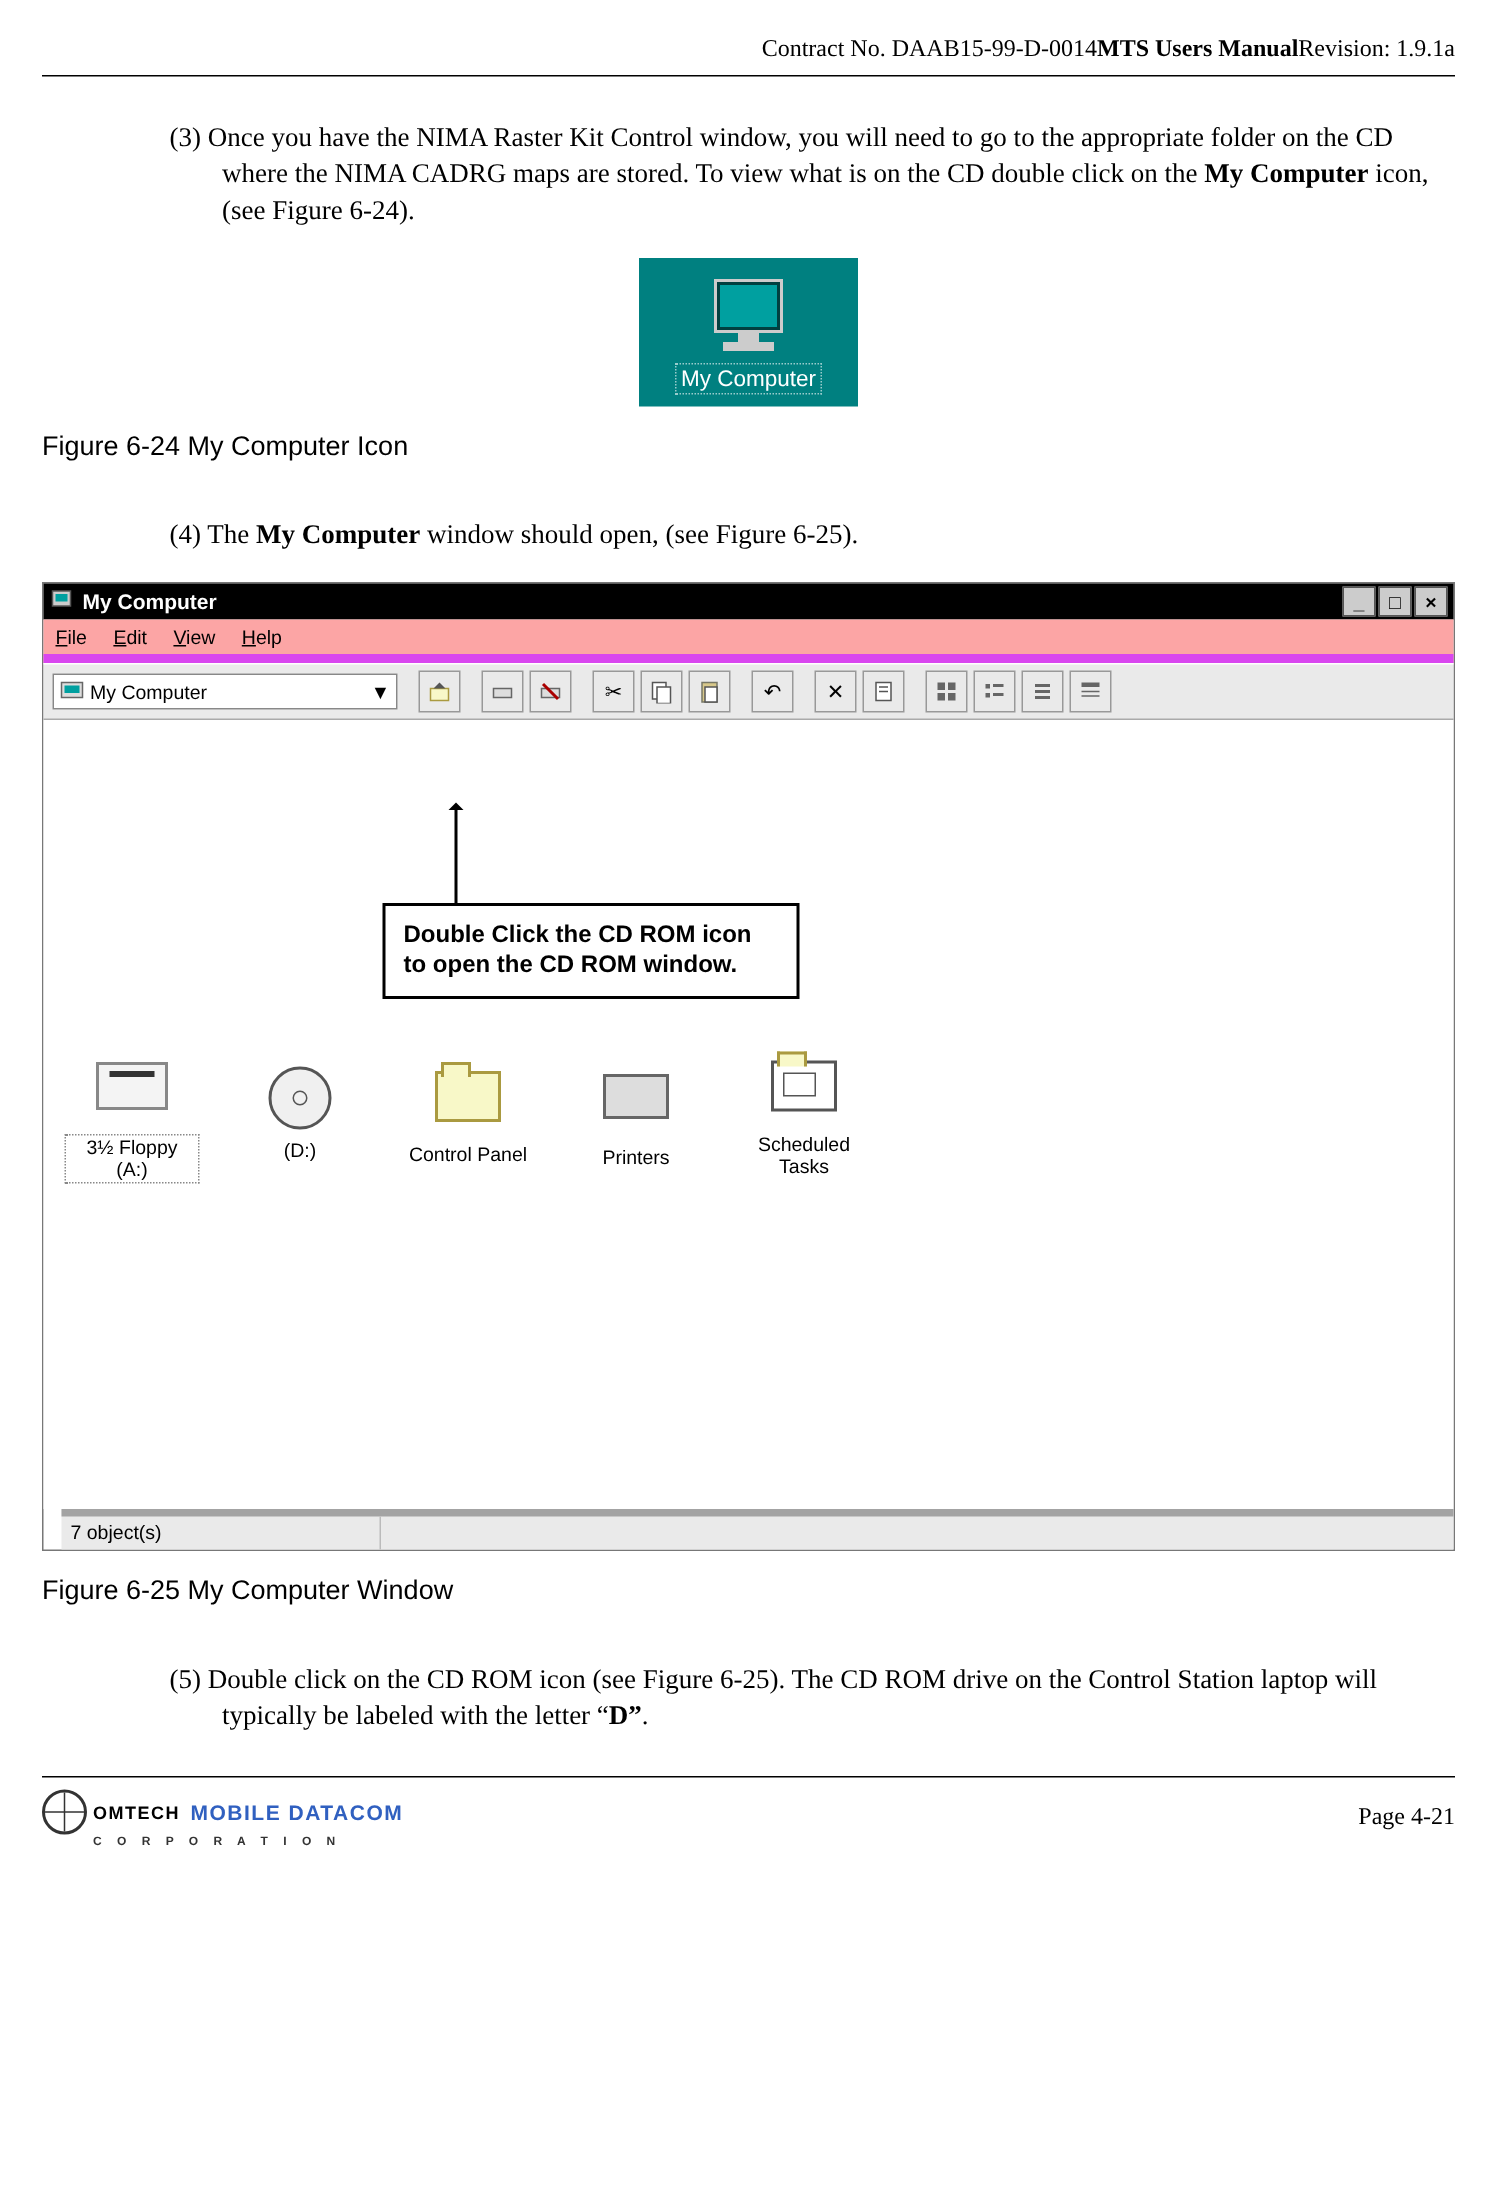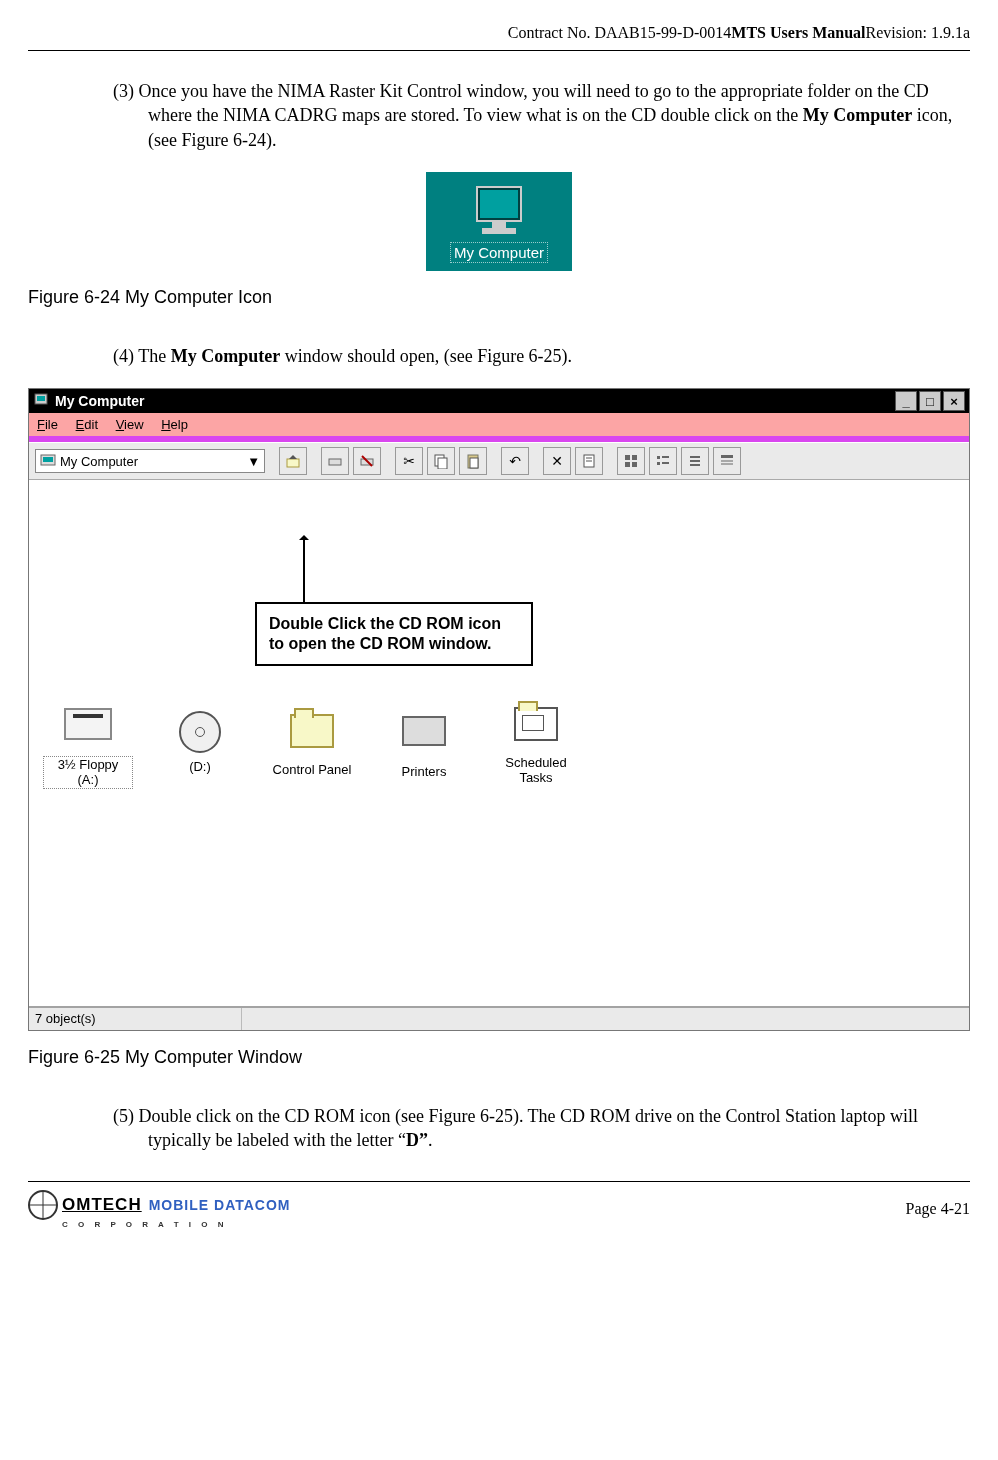--- a/index.html
+++ b/index.html
@@ -143,22 +143,23 @@
     font-size: 13px;
     line-height: 1.2;
   }
   .item .lbl.sel {
     border: 1px dotted #888;
     display: inline-block;
     padding: 0 2px;
   }
   .statusbar {
     display: flex; height: 22px;
-    border-top: 2px solid #a3a3a3;
+    border-top: 5px solid #a3a3a3;
     background: #eaeaea;
+    margin-left: 12px;
   }
   .status-left {
     width: 200px; border-right: 1px solid #bbb;
     padding: 3px 6px;
   }
   .status-right { flex:1; }
 
   
   .drivebox {
     width: 44px; height: 24px; background: #f4f4f4;
@@ -231,21 +232,21 @@
     display:inline-block; width:26px; height:26px;
     border-radius:50%; background:#fff; border:2px solid #333;
     vertical-align: middle; margin-right:4px;
     position:relative;
   }
   .logo .globe::before, .logo .globe::after {
     content:""; position:absolute; background:#333;
   }
   .logo .globe::before { left:50%; top:0; width:1px; height:100%; transform:translateX(-50%); }
   .logo .globe::after { top:50%; left:0; height:1px; width:100%; transform:translateY(-50%); }
-  .logo .main { color:#000; font-size:17px; letter-spacing:1px;text-decoration:underline; }
+  .logo .main { color:#000; font-size:12px; letter-spacing:1px; }
   .logo .sub { color:#3060c0; font-size:14px; letter-spacing:1px; margin-left:2px; }
   .logo .corp { display:block; font-size:8px; letter-spacing:4px; color:#333; margin-left:34px; }
   .page-num { font-size: 16px; }
   .bold { font-weight: bold; }
 </style>
 </head>
 <body>
 
 <div class="header-row">
   <span>Contract No. DAAB15-99-D-0014</span>

